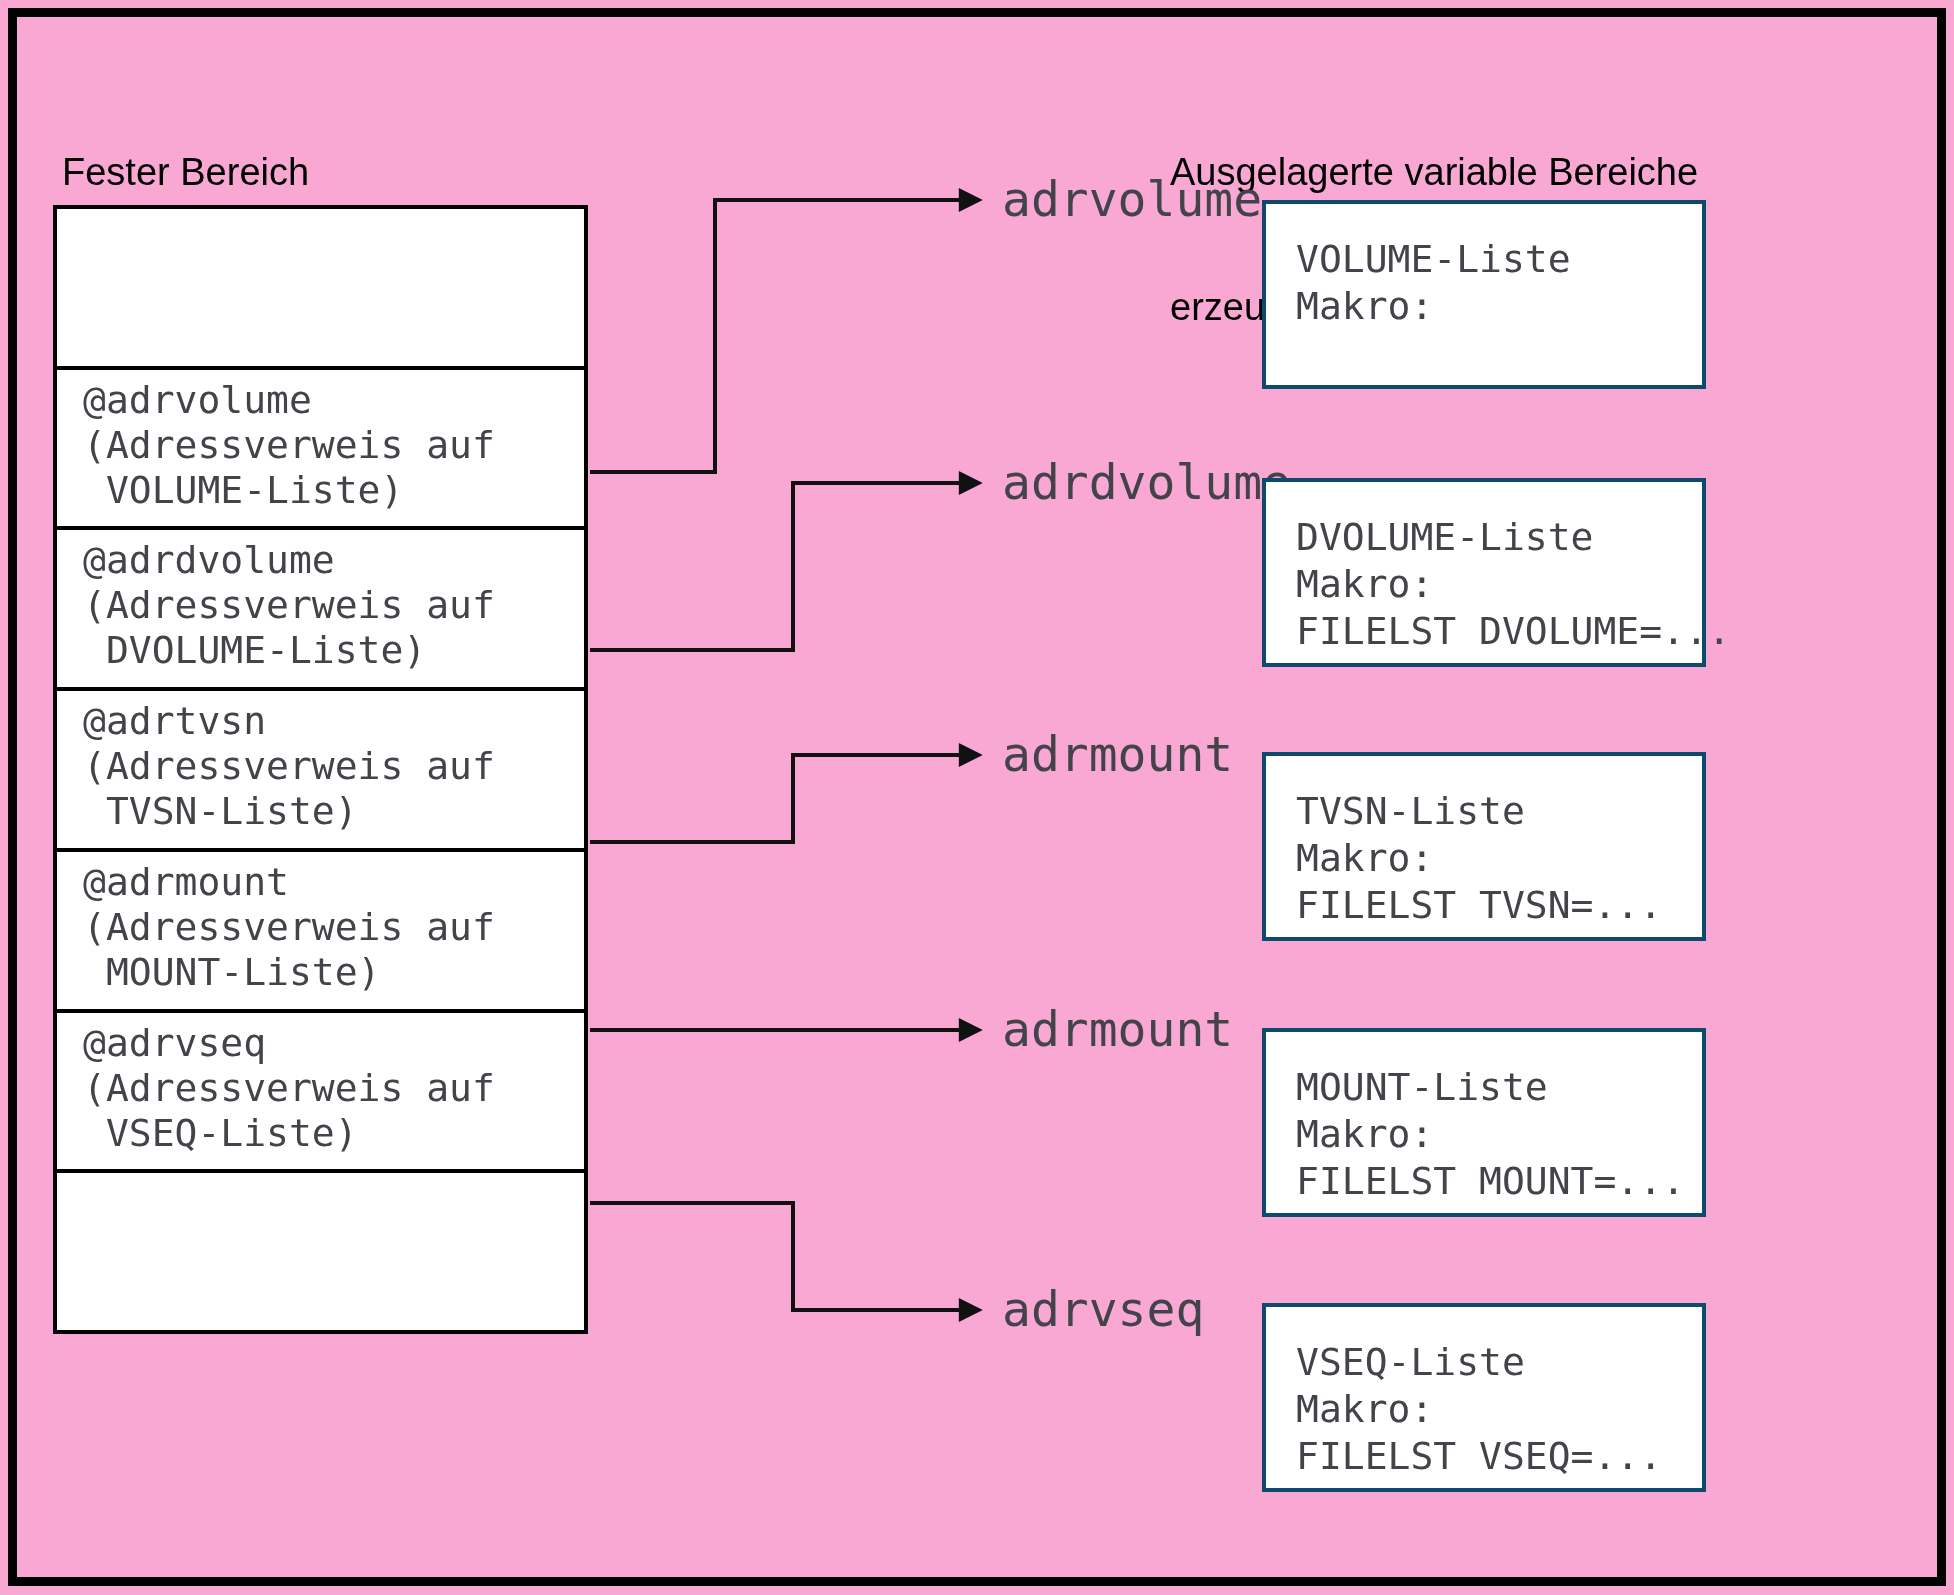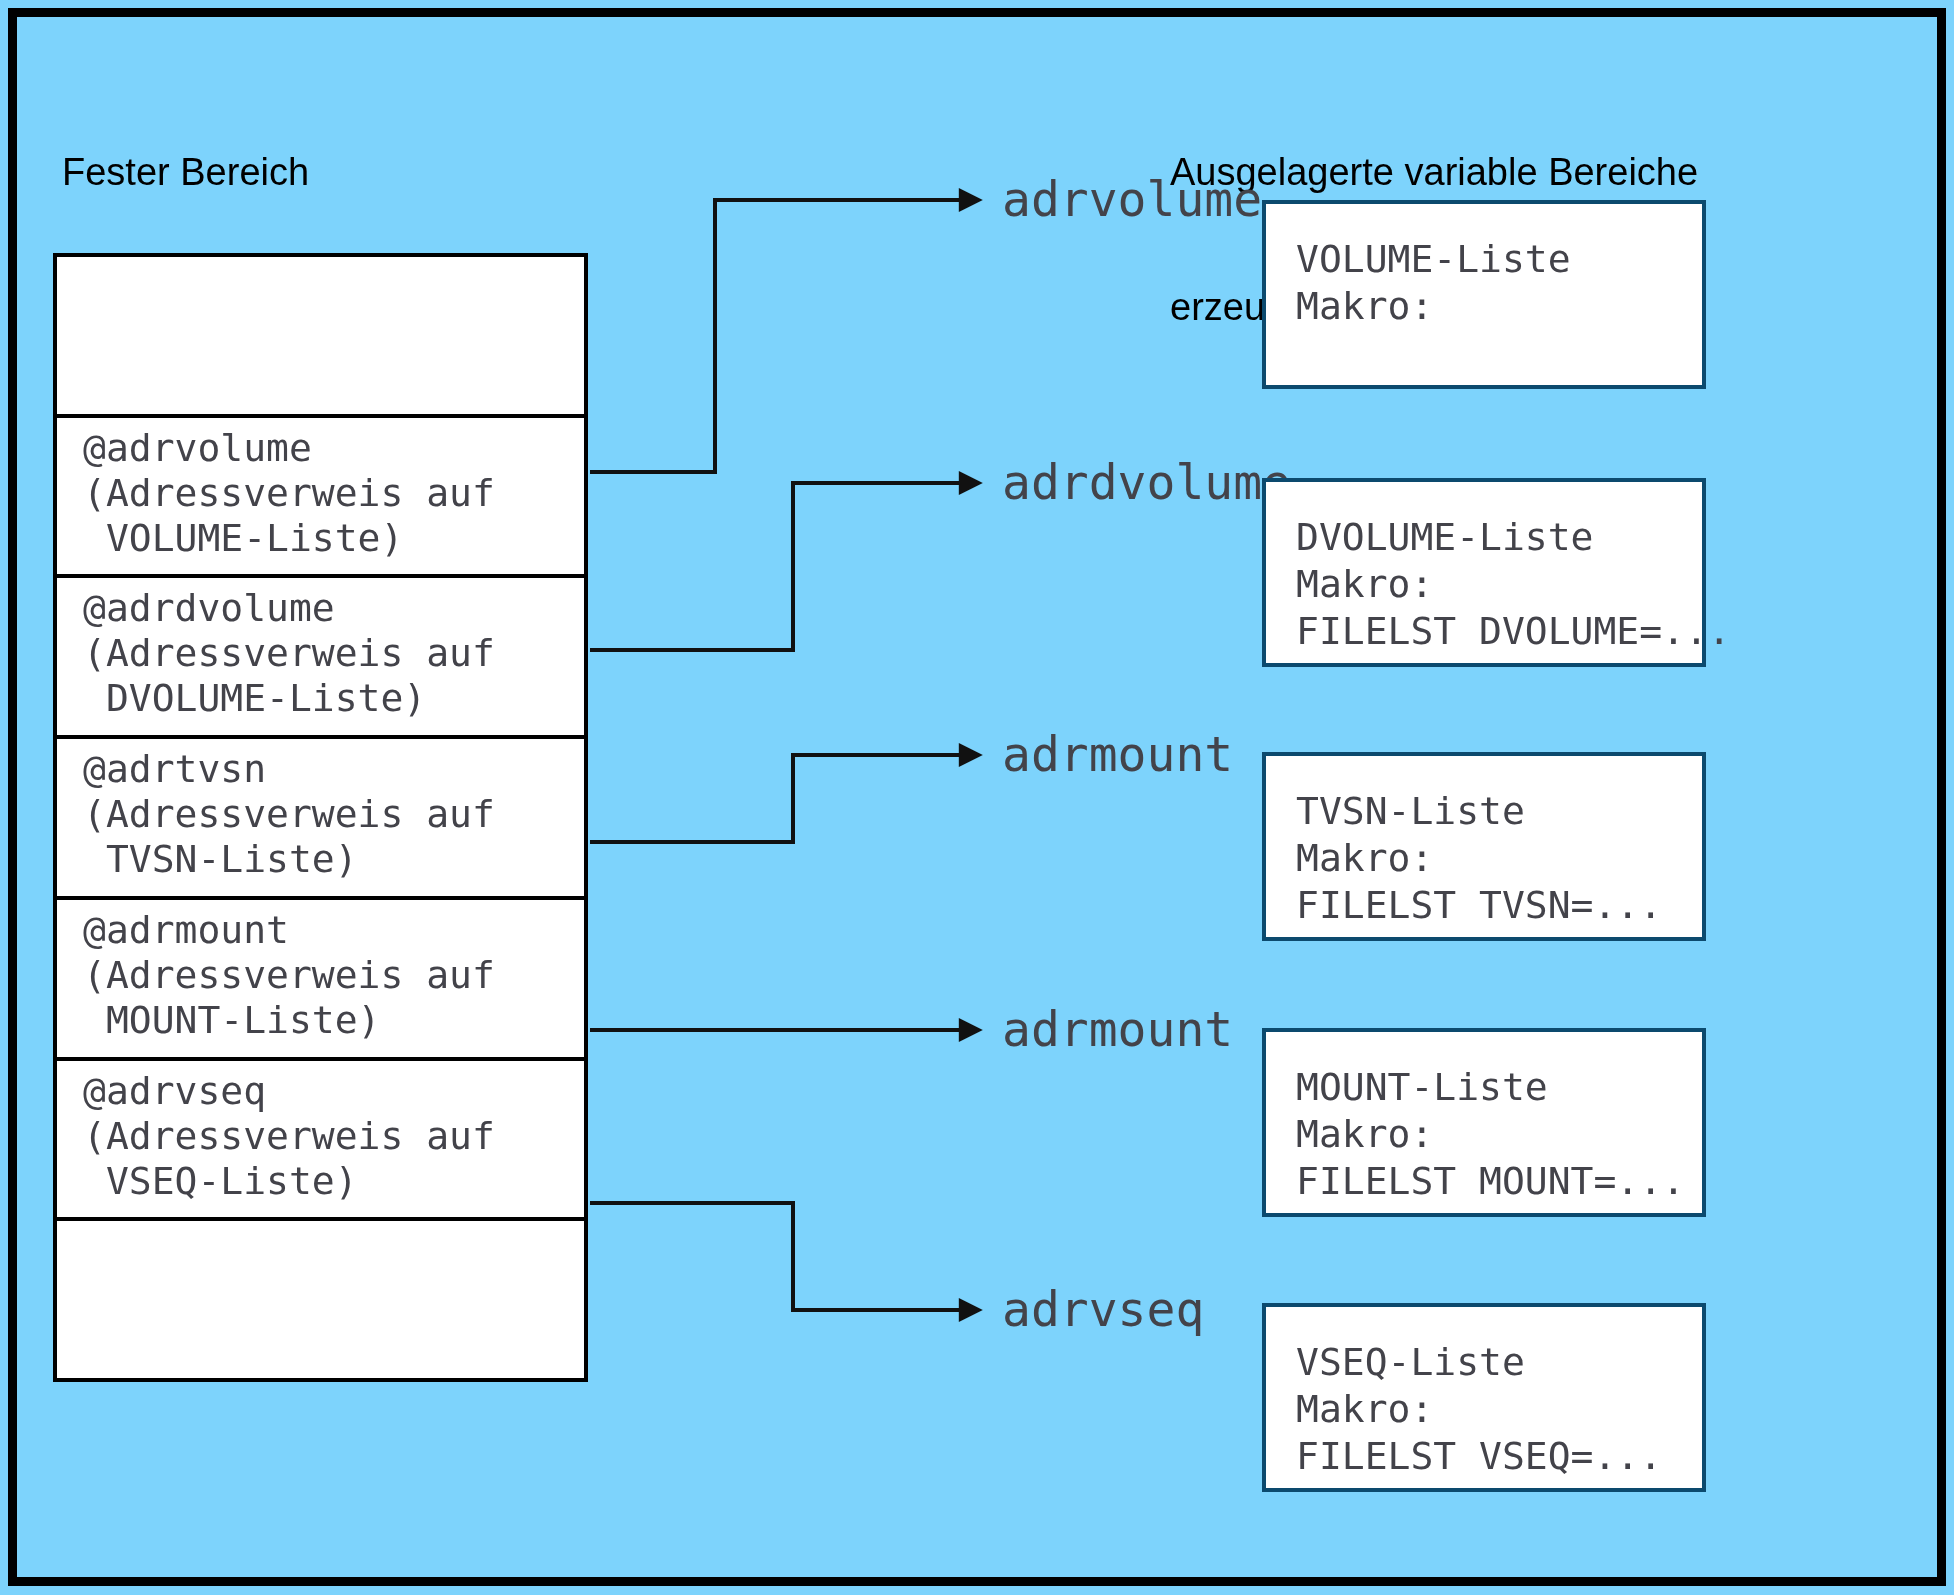--- a/index.html
+++ b/index.html
@@ -1,35 +1,35 @@
 <!DOCTYPE html>
 <html><head>
 <meta charset="utf-8">
 <style>
   html,body{margin:0;padding:0;background:#fff;}
   .canvas{
-    position:relative;width:1954px;height:1595px;background:#7dd3fc;
+    position:relative;width:1954px;height:1595px;background:#f9a8d4;
     font-family:"DejaVu Sans Mono",monospace;overflow:hidden;
   }
   .outer-border{
     position:absolute;left:8px;top:8px;width:1938px;height:1578px;
     border:9px solid #000;box-sizing:border-box;
   }
   .header{
     position:absolute;top:60px;
     font-family:"Liberation Sans",sans-serif;
     font-size:38px;line-height:45px;color:#000;letter-spacing:0px;
     white-space:pre;
   }
   .header-left{left:62px;}
   .header-right{left:1126px;margin-left:44px;}
   .fixed-col{
     position:absolute;left:53px;top:205px;width:535px;height:1129px;
     border:4px solid #000;box-sizing:border-box;
-    display:flex;flex-direction:column;background:#fff;margin-top:48px;
+    display:flex;flex-direction:column;background:#fff;
   }
   .fixed-row{flex:1 1 0;padding:8px 0 0 26px;box-sizing:border-box;}
   .fixed-row + .fixed-row{border-top:4px solid #000;}
   .mono-line{
     display:block;white-space:pre;
     font-family:"DejaVu Sans Mono",monospace;
     font-size:38px;line-height:45px;color:#43434a;
   }
   .arrow-layer{position:absolute;left:0;top:0;width:1954px;height:1595px;}
   .pointer-label{

